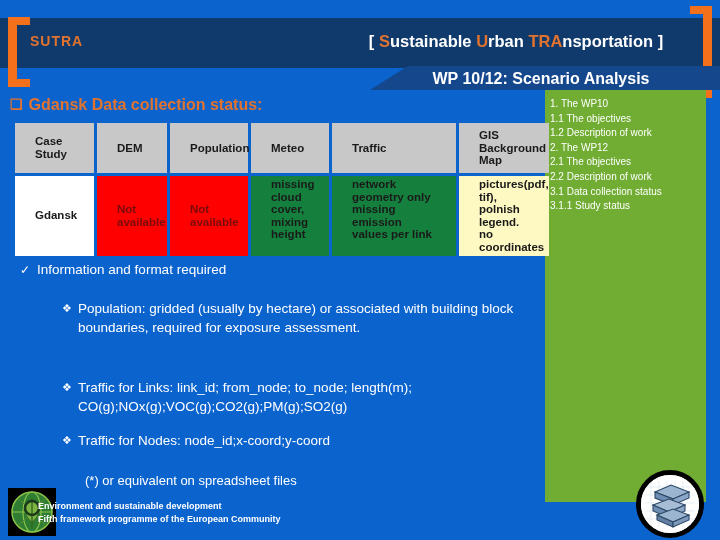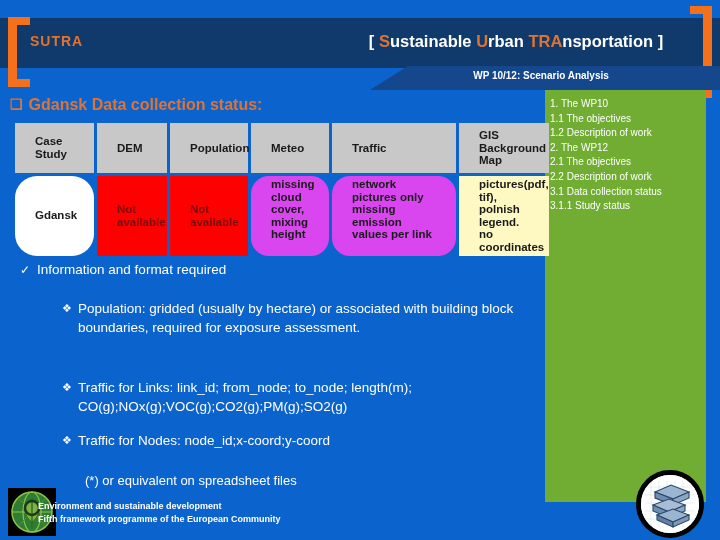--- a/index.html
+++ b/index.html
@@ -72,21 +72,21 @@
     left: 370px; top: 66px;
     width: 350px; height: 24px;
     background: #14478C;
     clip-path: polygon(38px 0, 350px 0, 350px 24px, 0 24px);
   }
   .subtitle-text {
     position: absolute;
     left: 370px; top: 70px;
     width: 342px;
     text-align: center;
-    font-size: 10px;
+    font-size: 16px;
     font-weight: bold;
     color: #FFFFFF;
     white-space: nowrap;
   }
 
   
   .outline-panel {
     position: absolute;
     left: 545px; top: 90px;
     width: 161px; height: 412px;
@@ -139,23 +139,23 @@
   }
   .tbl th {
     background: #C8C8C8;
     height: 46px;
     vertical-align: middle;
   }
   .tbl td {
     height: 58px;
     vertical-align: middle;
   }
-  .c-white  { background: #FFFFFF; border-radius: 22px; }
+  .c-white  { background: #FFFFFF; }
   .c-red    { background: #FF0000; color: #7A0B0B !important; }
-  .c-yellow { background: #d946ef; border-radius: 18px; }
+  .c-yellow { background: #15803d; }
   .c-green  { background: #fef9c3; }
   .cell-top { vertical-align: top !important; padding-top: 4px; }
 
   
   .b1 {
     position: absolute;
     left: 20px;
     font-size: 13.5px;
     color: #FFFFFF;
     white-space: nowrap;
@@ -264,21 +264,21 @@
         <th>Traffic</th>
         <th>GIS Background Map</th>
       </tr>
     </thead>
     <tbody>
       <tr>
         <td class="c-white">Gdansk</td>
         <td class="c-red">Not available</td>
         <td class="c-red">Not available</td>
         <td class="c-yellow cell-top">missing cloud cover, mixing height</td>
-        <td class="c-yellow cell-top">network pictures only missing emission values per link</td>
+        <td class="c-yellow cell-top">network geometry only missing emission values per link</td>
         <td class="c-green cell-top">pictures(pdf, tif), polnish legend. no coordinates</td>
       </tr>
     </tbody>
   </table>
 
   <div class="b1" style="top:262px;">
     <span class="mk">✓</span><span>Information and format required</span>
   </div>
 
   <div class="b2" style="top:299px;">

